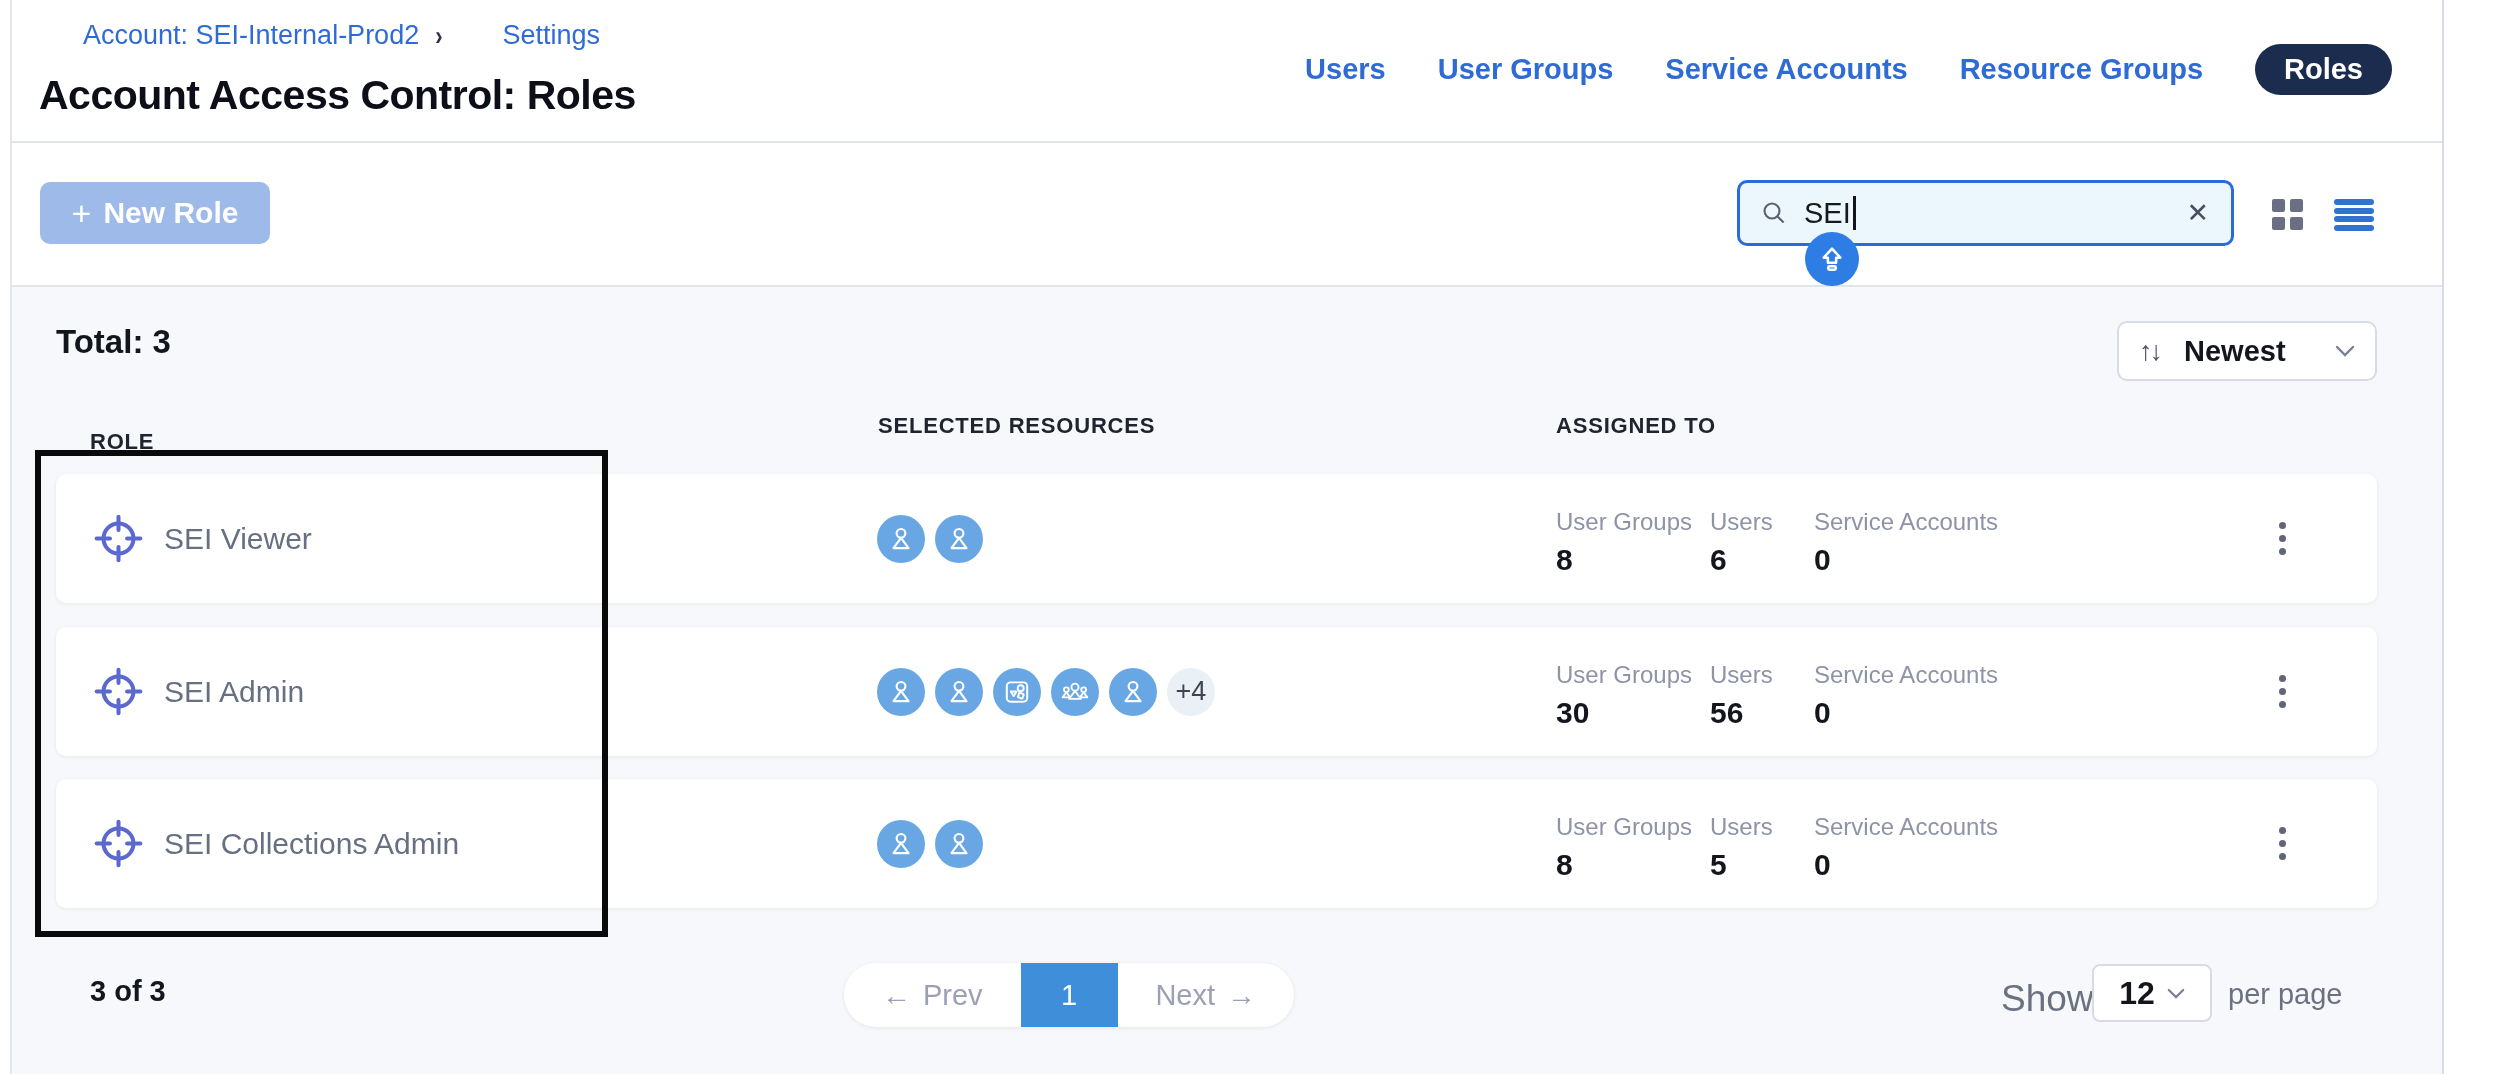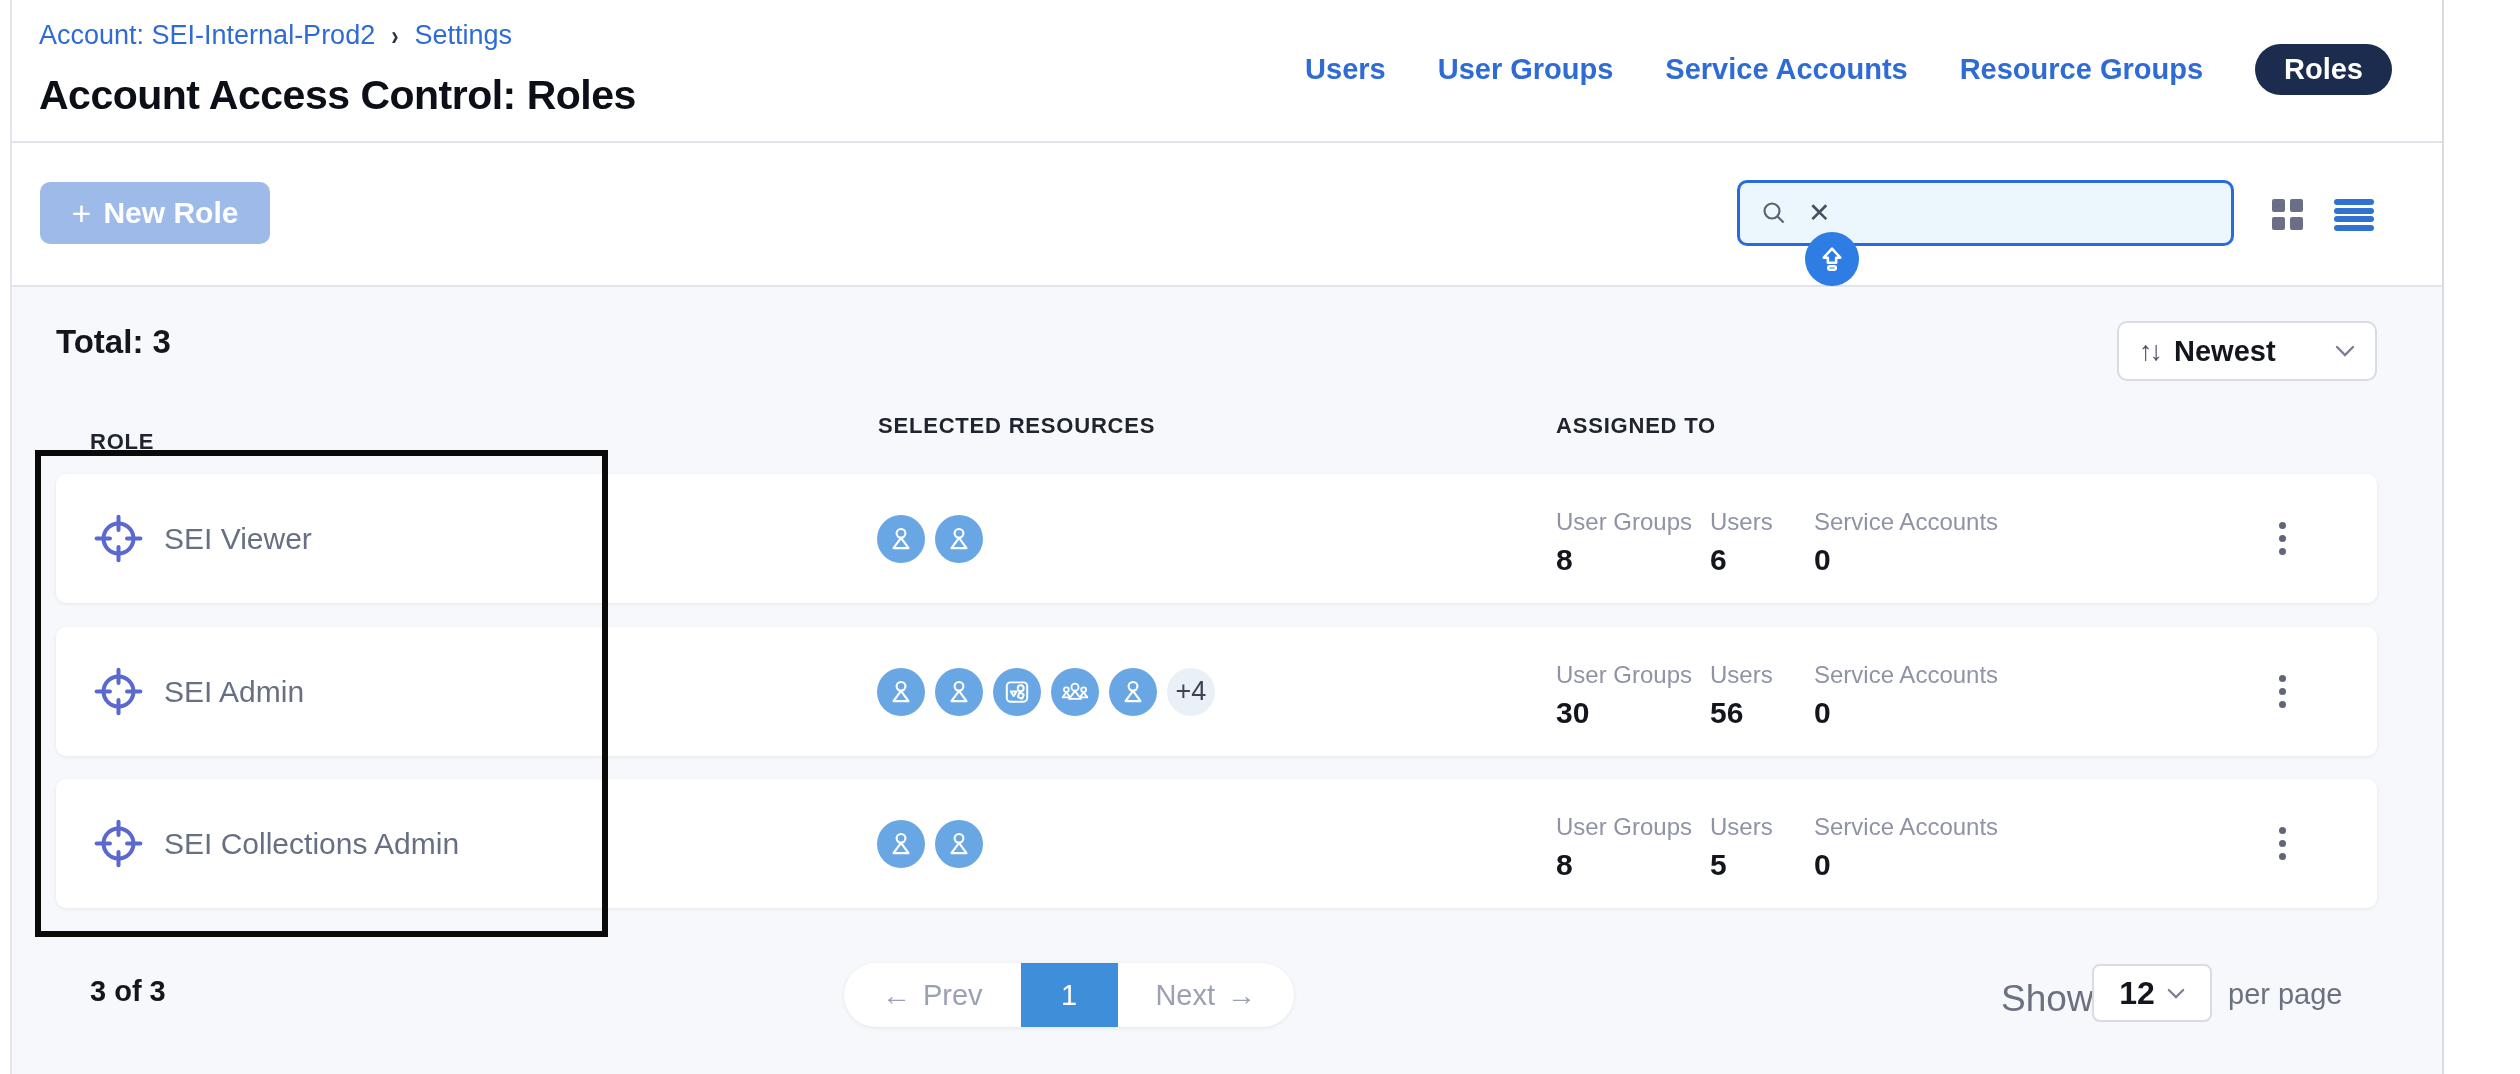--- a/index.html
+++ b/index.html
@@ -10,21 +10,21 @@
   
   .left-border  { position:absolute; left:10px; top:0; width:2px; height:1074px; background:#e4e6ee; }
   .right-border { position:absolute; left:2442px; top:0; width:2px; height:1074px; background:#d9dbe4; }
   .header-divider  { position:absolute; left:11px; top:141px; width:2431px; height:2px; background:#e2e4ec; }
   .toolbar-divider { position:absolute; left:11px; top:285px; width:2431px; height:2px; background:#e2e4ec; }
   .content-bg { position:absolute; left:12px; top:287px; width:2430px; height:787px; background:#f7f8fb; }
 
   
   .breadcrumb { position:absolute; left:39px; top:20px; display:flex; align-items:center; gap:16px;
                 font-size:27px; color:#2f6bd4; }
-  .crumb { cursor:pointer; }
+  .crumb { cursor:pointer;margin-left:44px; }
   .crumb-sep { color:#2c3347; font-size:22px; font-weight:700; transform:scaleY(1.25); }
   .page-title { position:absolute; left:39px; top:72px; font-size:41px; font-weight:700; color:#0c0e18;
                 letter-spacing:-0.5px; }
 
   .top-nav { position:absolute; top:43px; right:128px; height:52px; display:flex; align-items:center; gap:52px; }
   .nav-link { font-size:29px; font-weight:700; color:#2f6bd4; cursor:pointer; }
   .nav-pill { background:#1b2c4e; color:#ffffff; font-size:29px; font-weight:700;
               padding:9px 29px; border-radius:999px; cursor:pointer; }
 
   
@@ -50,21 +50,21 @@
   .view-toggle-list { position:absolute; left:2334px; top:199px; width:40px; height:32px; cursor:pointer;
                       display:flex; flex-direction:column; justify-content:space-between; }
   .view-toggle-list span { height:6px; background:#2f72d2; border-radius:3px; }
 
   
   .total-label { position:absolute; left:56px; top:323px; font-size:33px; font-weight:700; color:#14161d; }
   .sort-select { position:absolute; left:2117px; top:321px; width:260px; height:60px; background:#ffffff;
                  border:2px solid #d9dbe4; border-radius:10px; display:flex; align-items:center;
                  padding:0 20px; gap:14px; cursor:pointer; }
   .sort-glyph { font-size:27px; color:#4c5165; letter-spacing:-3px; }
-  .sort-value { font-size:29px; font-weight:600; color:#14161d; flex:1; }
+  .sort-value { font-size:29px; font-weight:600; color:#14161d; flex:1;margin-left:10px; }
 
   .col-header { position:absolute; top:413px; font-size:22px; font-weight:700; color:#20242f; letter-spacing:0.8px; }
   .col-role { left:90px;margin-top:16px; } .col-resources { left:878px; } .col-assigned { left:1556px; }
 
   
   .role-row { position:absolute; left:56px; width:2321px; height:129px; background:#ffffff; border-radius:10px;
               box-shadow:0 1px 4px rgba(10,14,40,0.07); cursor:pointer; }
   .row-0 { top:474px; } .row-1 { top:627px; } .row-2 { top:779px; }
 
   .role-icon { position:absolute; left:34px; top:36px; width:57px; height:57px; }
@@ -136,20 +136,24 @@
     <span>New Role</span>
   </button>
 
   <div class="search-box">
     <span class="mag">
       <svg width="32" height="32" viewBox="0 0 24 24" fill="none" stroke="#5c6070" stroke-width="1.6">
         <circle cx="10.5" cy="10.5" r="5.6"></circle>
           <line x1="14.8" y1="14.8" x2="19.2" y2="19.2"></line>
       </svg>
     </span>
+    <span class="search-text">
+        <span>SEI</span>
+        <span class="caret"></span>
+      </span>
     <span class="search-clear">✕</span>
   </div>
 
   <div class="shift-indicator">
     <svg width="32" height="32" viewBox="0 0 24 24" fill="none" stroke="#ffffff" stroke-width="1.9" stroke-linejoin="round">
       <path d="M12 4.2 L18.2 11 H15.1 V14.8 H8.9 V11 H5.8 Z"></path>
       <rect x="9.2" y="17.4" width="5.6" height="2.7" rx="0.9"></rect>
     </svg>
   </div>
 

